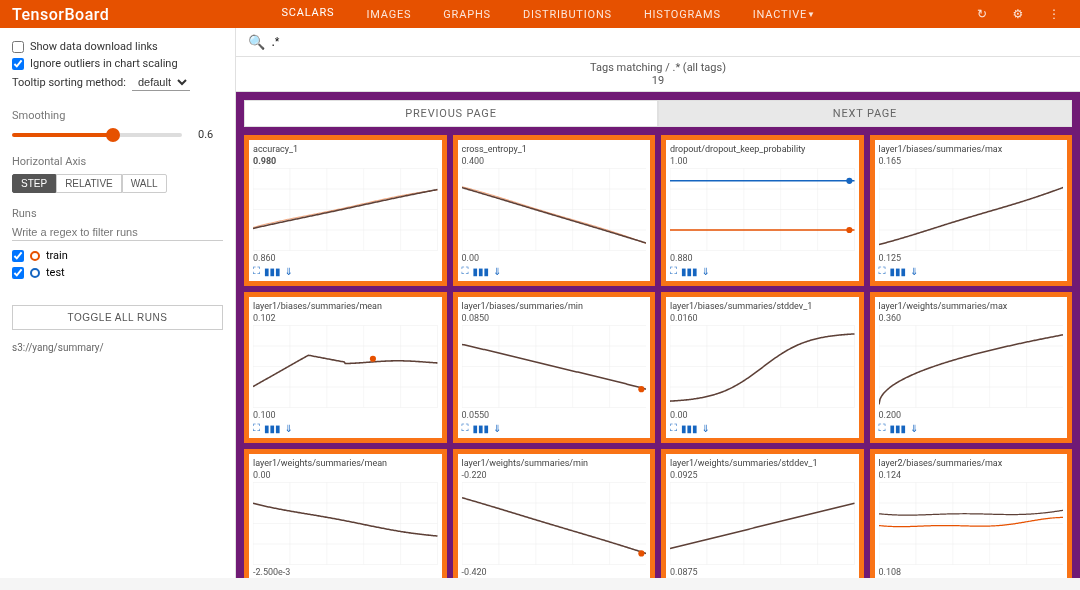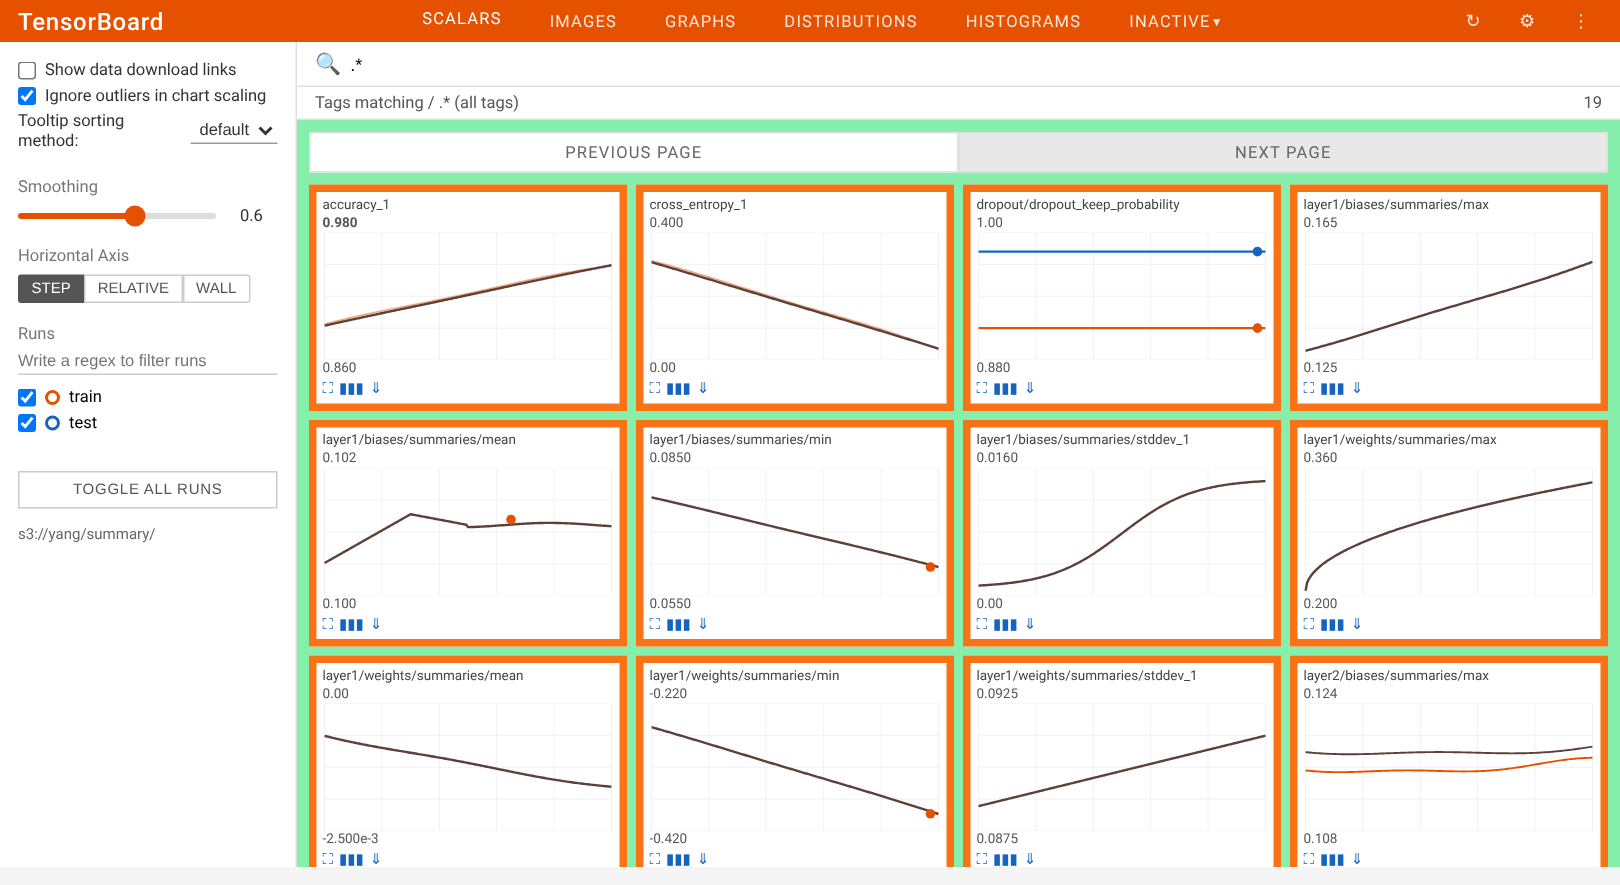--- a/index.html
+++ b/index.html
@@ -61,21 +61,21 @@
     }
 
     
     .main-layout {
       display: flex;
       height: calc(590px - 40px);
     }
 
     
     .sidebar {
-      width: 198px;
+      width: 236px;
       background: white;
       border-right: 1px solid #e0e0e0;
       padding: 12px;
       display: flex;
       flex-direction: column;
       gap: 8px;
       overflow-y: auto;
       flex-shrink: 0;
     }
     .sidebar-section { margin-bottom: 6px; }
@@ -218,29 +218,30 @@
     }
     .tags-bar {
       background: white;
       padding: 4px 12px;
       border-bottom: 1px solid #e0e0e0;
       display: flex;
       align-items: center;
       justify-content: space-between;
       font-size: 11px;
       color: #555;
+      flex-direction: column;
     }
     .tags-count { font-size: 11px; color: #555; }
 
     
     .charts-container {
       flex: 1;
       overflow-y: auto;
       padding: 8px;
-      background: #86efac;
+      background: #701a75;
     }
     .pagination-row {
       display: grid;
       grid-template-columns: 1fr 1fr;
       gap: 0;
       margin-bottom: 8px;
     }
     .page-btn {
       text-align: center;
       padding: 6px;

